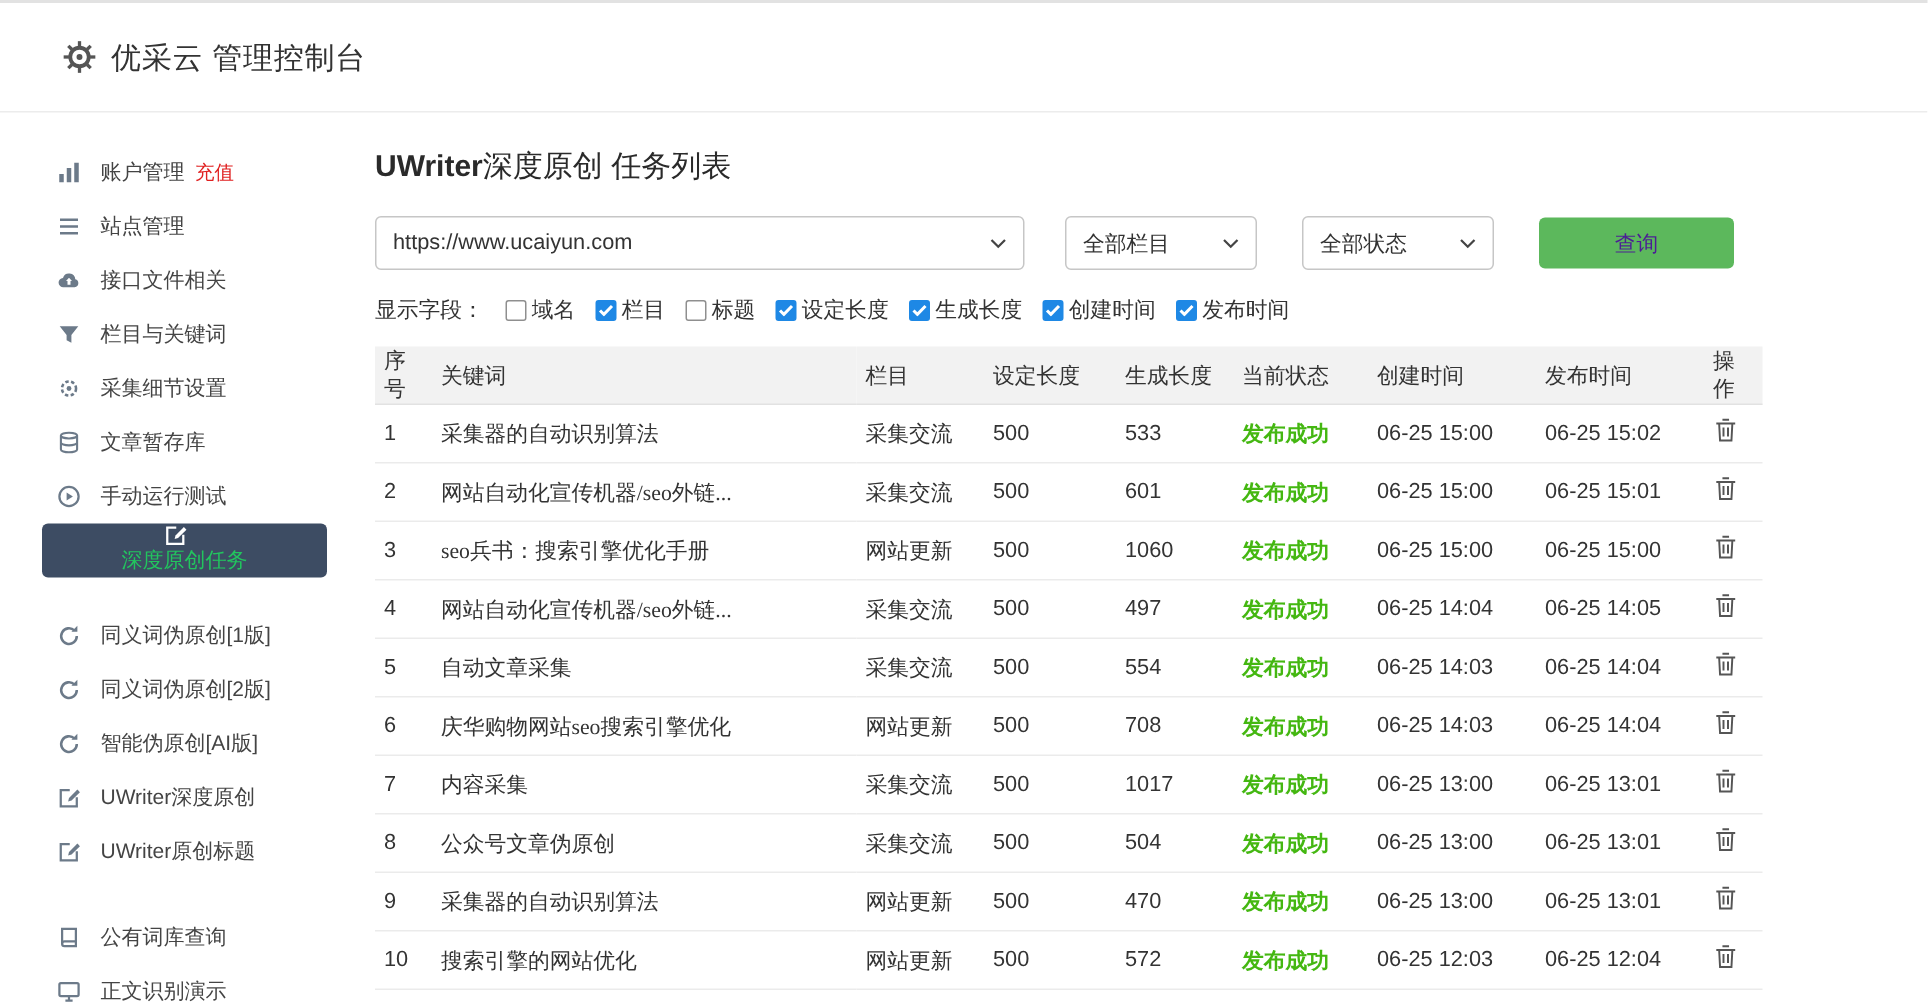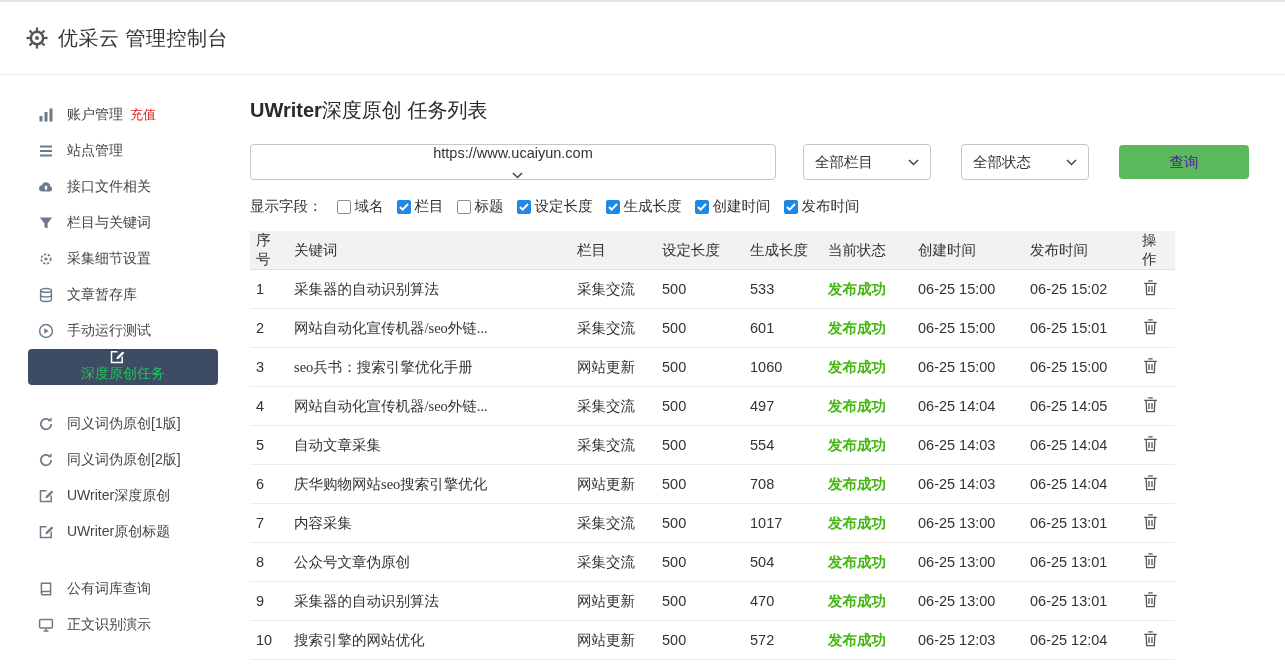--- a/index.html
+++ b/index.html
@@ -5,21 +5,21 @@
   * { box-sizing: border-box; margin: 0; padding: 0; }
   html, body { width: 1285px; height: 671px; overflow: hidden; }
   body {
     font-family: "Liberation Sans", "DejaVu Sans", sans-serif;
     background: #fff; color: #333;
     border-top: 2px solid #e2e2e2;
   }
   
   .app-header {
     height: 73px; display: flex; align-items: center;
-    padding-left: 26px; border-bottom: 1px solid #ececec; background: #fff;
+    padding-left: 42px; border-bottom: 1px solid #ececec; background: #fff;
   }
   .app-header .gear { width: 22px; height: 22px; margin-right: 10px; display: inline-flex; color: #555; }
   .app-header h1 { font-size: 20px; font-weight: 500; color: #333; letter-spacing: 0.5px; }
 
   
   .layout { display: flex; height: 596px; }
   .sidebar { width: 250px; flex: 0 0 250px; padding-top: 22px; }
   .side-item {
     height: 36px; display: flex; align-items: center;
     margin: 0 32px 0 28px; padding: 0 10px; border-radius: 4px;
@@ -35,21 +35,21 @@
   .main { flex: 1; padding: 22px 0 0 0; }
   .page-title { font-size: 20px; font-weight: 550; color: #2a2a2a; margin-bottom: 20px; }
 
   
   .filter-row { display: flex; align-items: center; }
   .select {
     height: 36px; border: 1px solid #c6c6c6; border-radius: 4px; background: #fff;
     display: flex; align-items: center; justify-content: space-between;
     padding: 0 11px; font-size: 14.5px; color: #333; cursor: pointer;
   }
-  .select.site { width: 526px; margin-right: 27px; flex-direction: column; }
+  .select.site { width: 433px; margin-right: 27px; }
   .select.small { width: 128px; margin-right: 30px; }
   .select .caret { display: inline-flex; margin-left: 8px; }
   .query-btn {
     width: 130px; height: 34px; border: none; border-radius: 4px;
     background: var(--accent-green, #5cb85c); color: #4c1d95; font-size: 14.5px;
     font-family: inherit; cursor: pointer;
   }
 
   
   .fields-row { display: flex; align-items: flex-end; margin-top: 17px; font-size: 14.5px; color: #333; }
@@ -186,20 +186,29 @@
         <span class="sicon">
           <svg viewBox="0 0 16 16">
             <path d="M13.2 8a5.2 5.2 0 1 1-1.6-3.7" fill="none" stroke="currentColor" stroke-width="1.7"></path>
             <path d="M13.6 1.2v4h-4z" fill="currentColor"></path>
           </svg>
         </span>
         <span>同义词伪原创[2版]</span>
       </div>
       <div class="side-item">
         <span class="sicon">
+          <svg viewBox="0 0 16 16">
+            <path d="M13.2 8a5.2 5.2 0 1 1-1.6-3.7" fill="none" stroke="currentColor" stroke-width="1.7"></path>
+            <path d="M13.6 1.2v4h-4z" fill="currentColor"></path>
+          </svg>
+        </span>
+        <span>智能伪原创[AI版]</span>
+      </div>
+      <div class="side-item">
+        <span class="sicon">
           <svg viewBox="0 0 16 16" fill="none" stroke="currentColor" stroke-width="1.5">
             <path d="M8.5 2.8H2.5v10.7h10.7V7.5"></path>
             <path d="M13.6 2.4l-5.6 5.6-.6 2.3 2.3-.6 5.6-5.6z" fill="currentColor" stroke="none"></path>
           </svg>
         </span>
         <span>UWriter深度原创</span>
       </div>
       <div class="side-item">
         <span class="sicon">
           <svg viewBox="0 0 16 16" fill="none" stroke="currentColor" stroke-width="1.5">

